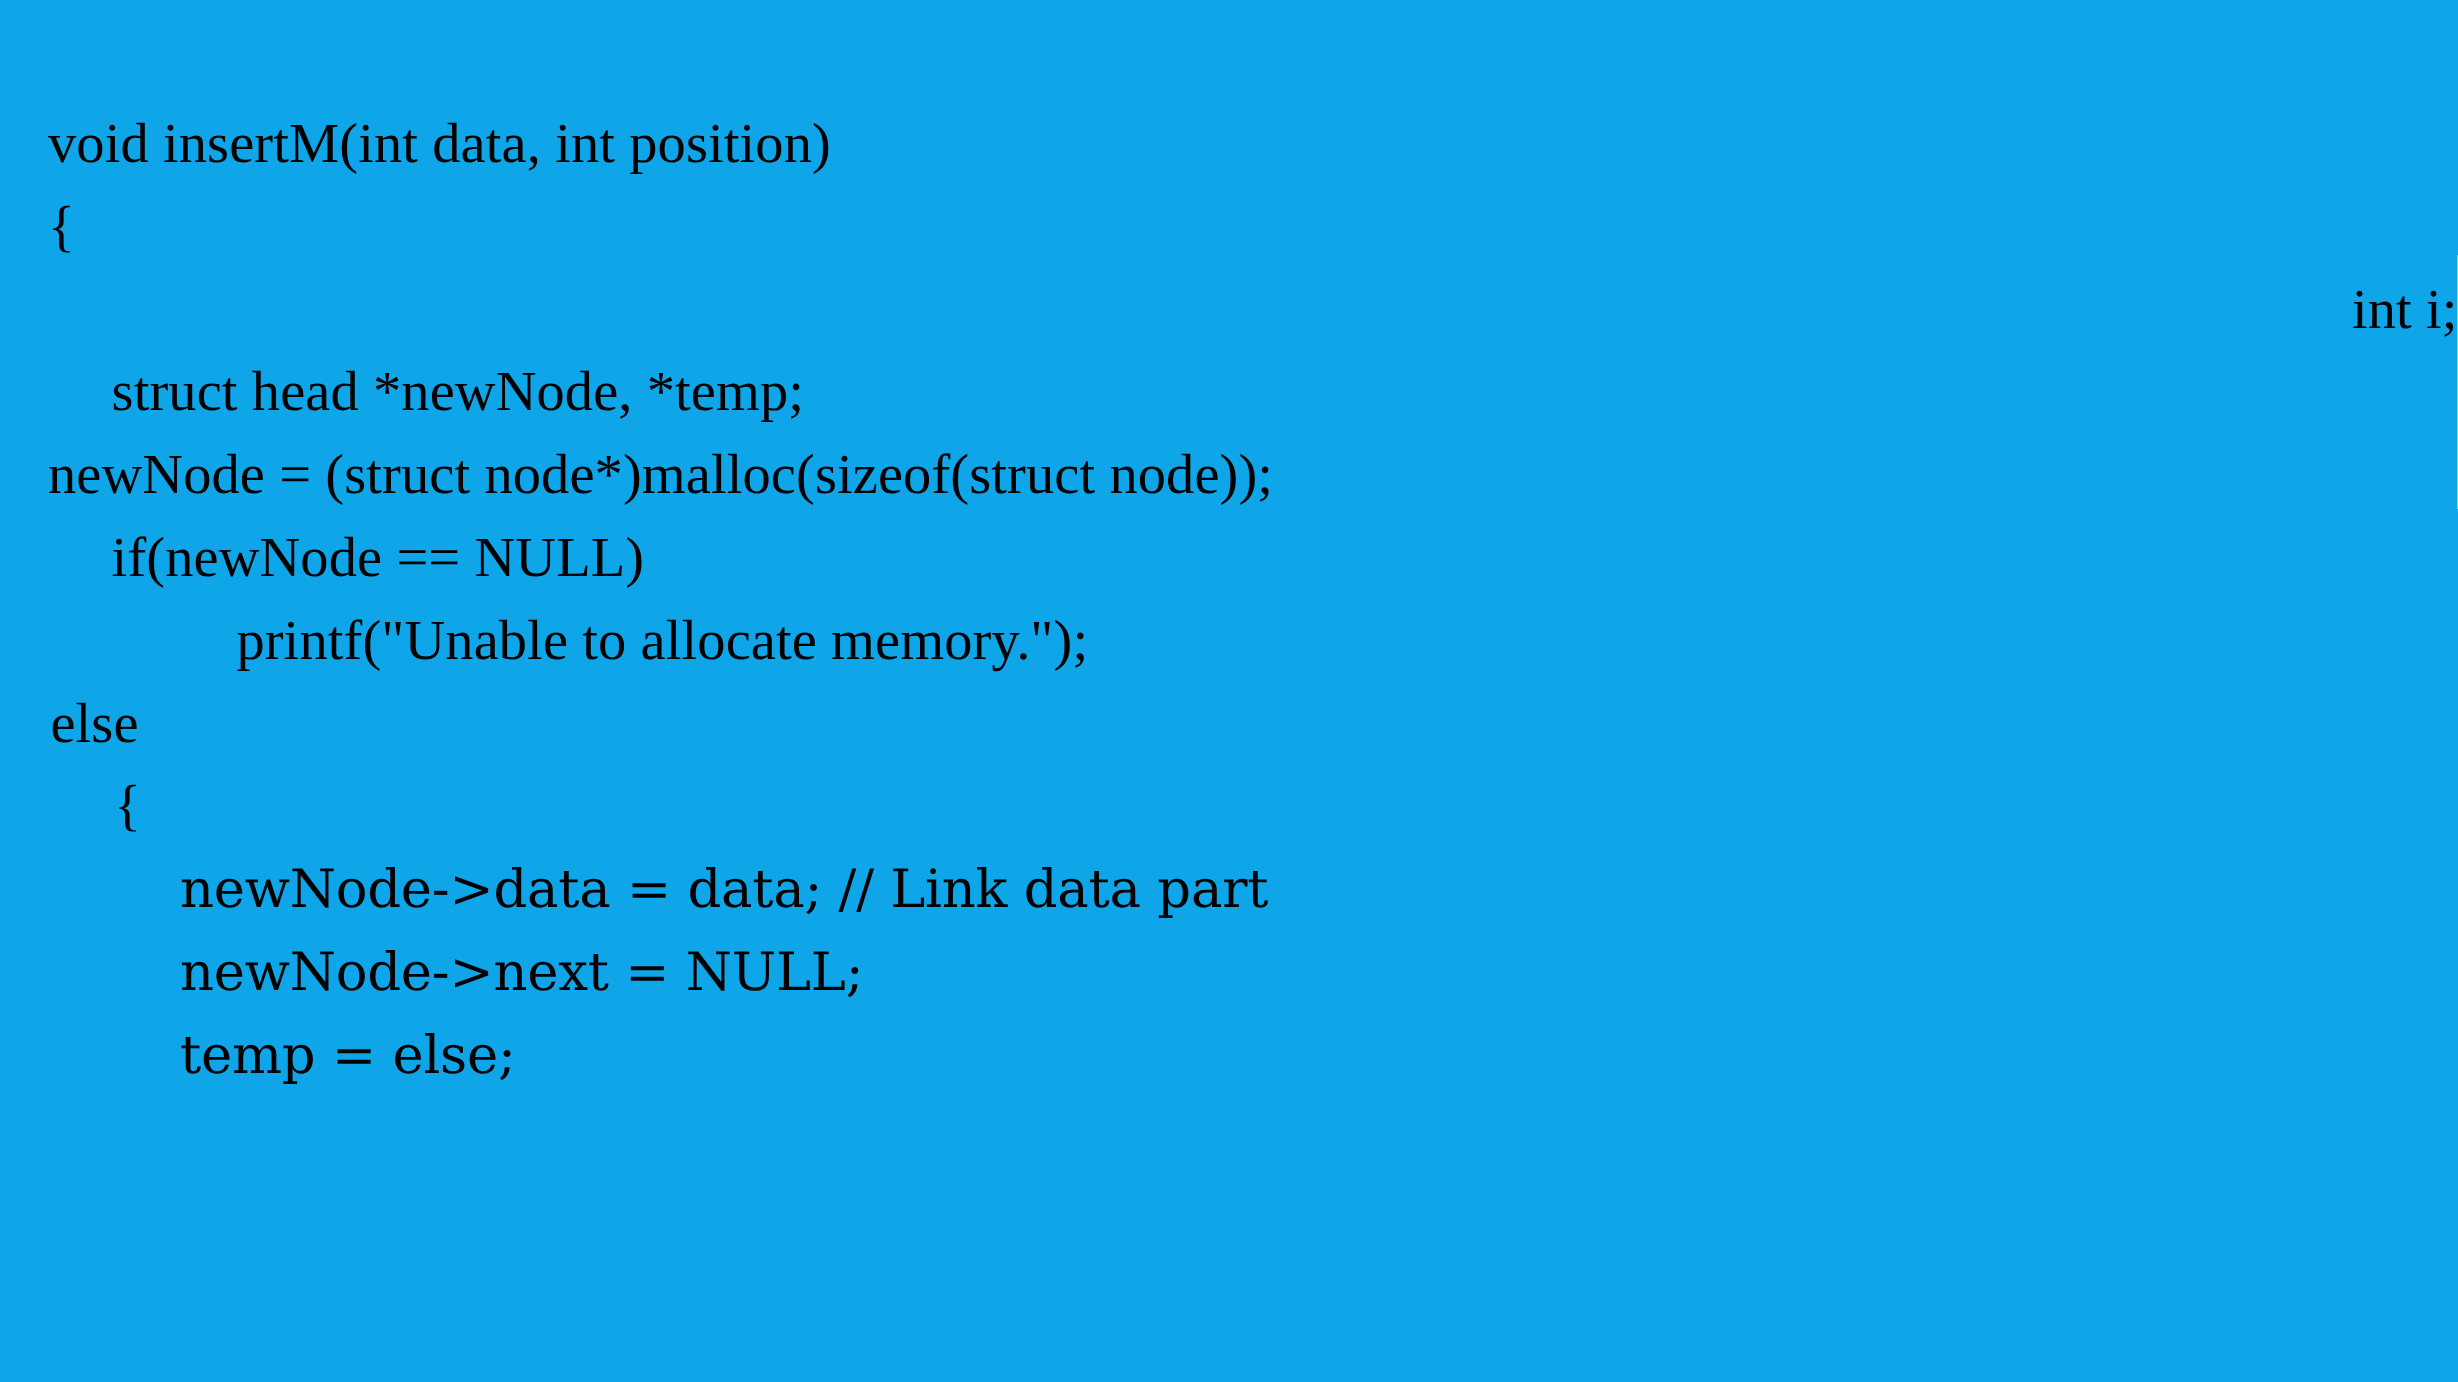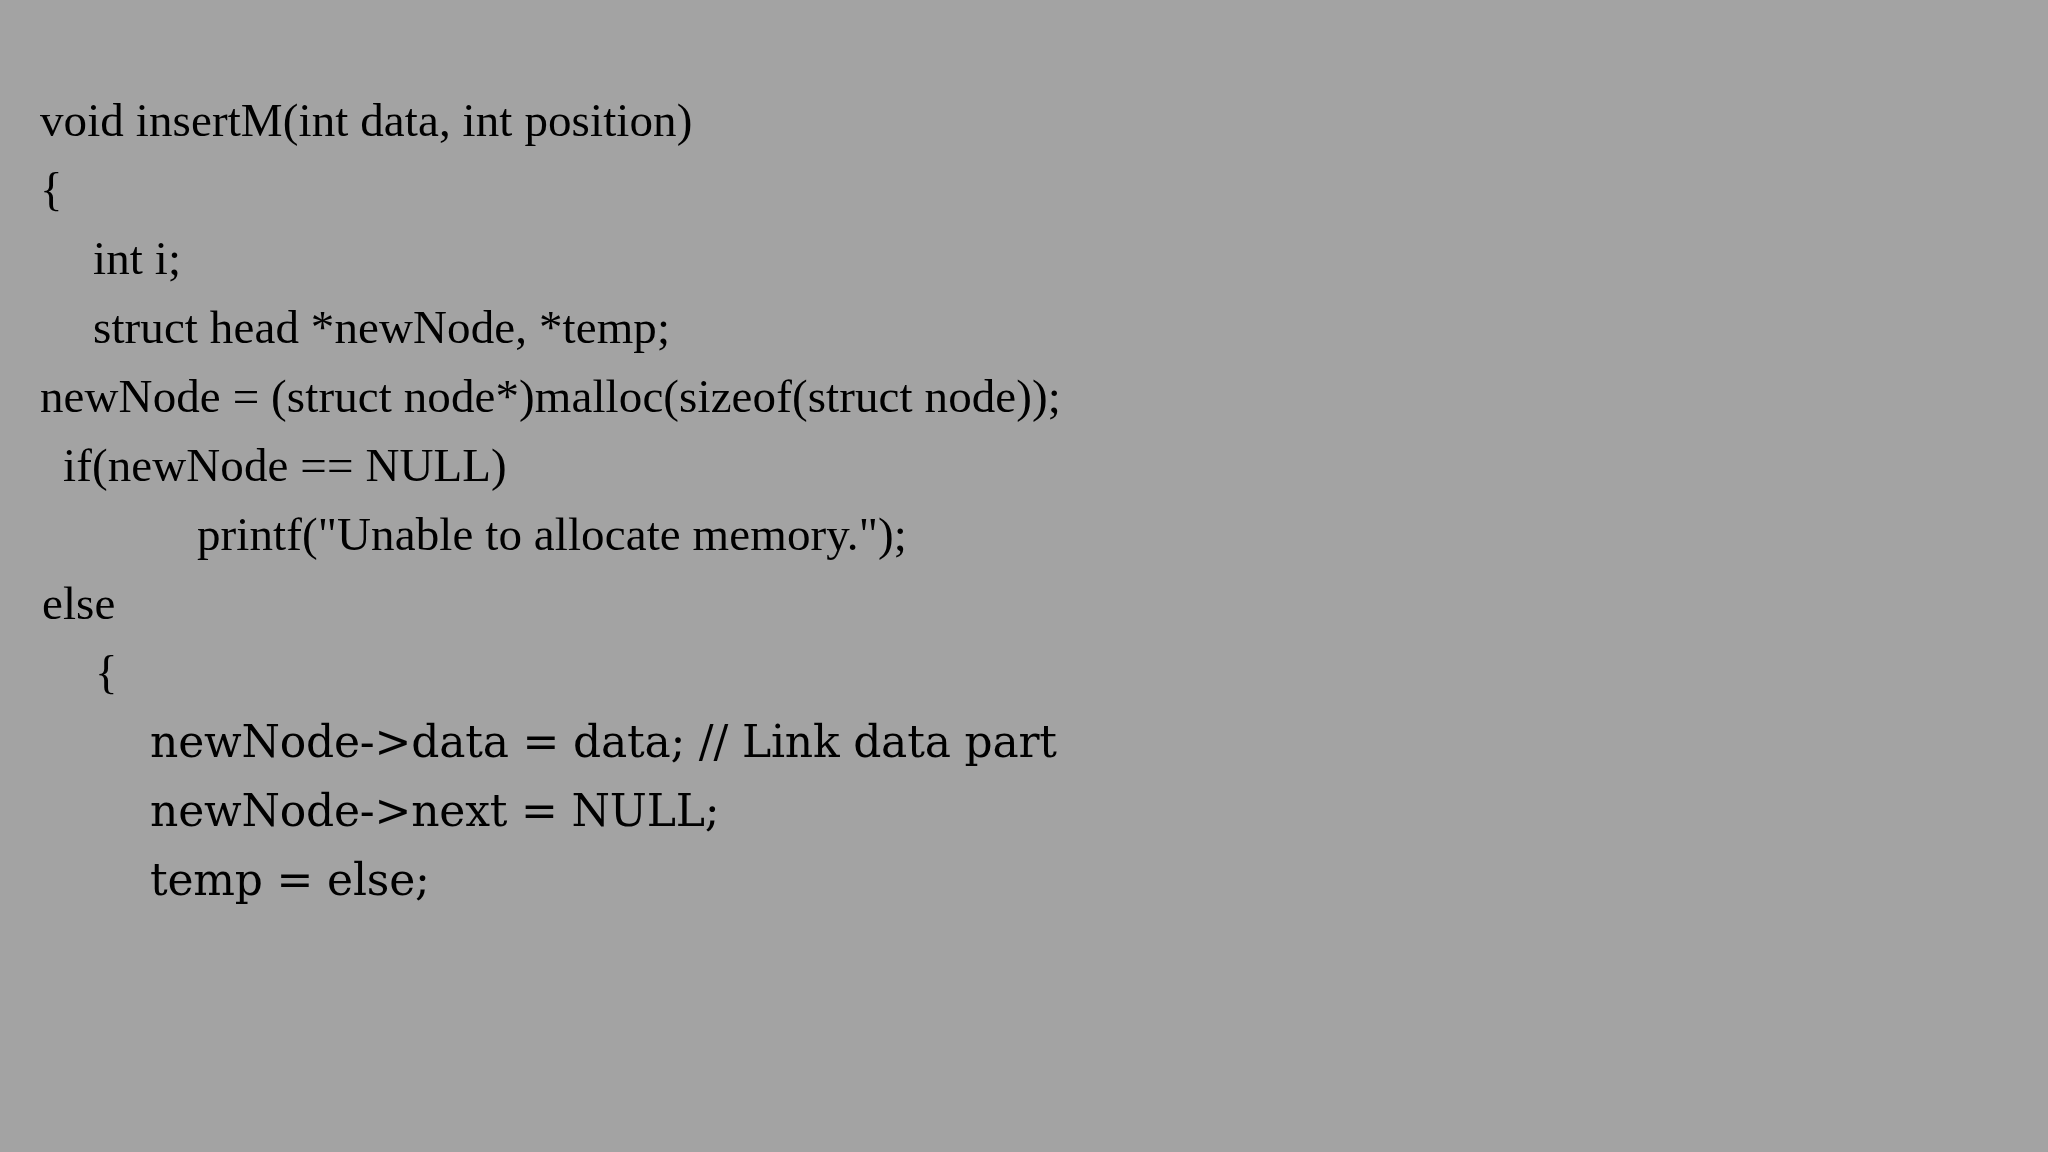--- a/index.html
+++ b/index.html
@@ -42,29 +42,29 @@
   
   .code-line.alt {
     font-family: "DejaVu Serif", "Liberation Serif", serif;
     font-size: 44px;
     letter-spacing: -0.2px;
   }
 </style>
 </head>
 <body>
 
-<div id="slide" style="background: #a3a3a3; color: rgb(0, 0, 0);">
+<div id="slide" style="background: #0ea5e9; color: rgb(0, 0, 0);">
 
   <div id="code-block">
       <div class="code-line" style="padding-left: 40px;">void insertM(int data, int position)</div>
       <div class="code-line" style="padding-left: 40px;">{</div>
-      <div class="code-line" style="padding-left: 93px;">int i;</div>
+      <div class="code-line" style="padding-left: 93px; text-align: right;">int i;</div>
       <div class="code-line" style="padding-left: 93px;">struct head *newNode, *temp;</div>
       <div class="code-line" style="padding-left: 40px;">newNode = (struct node*)malloc(sizeof(struct node));</div>
-      <div class="code-line" style="padding-left: 63px;">if(newNode == NULL)</div>
+      <div class="code-line" style="padding-left: 93px;">if(newNode == NULL)</div>
       <div class="code-line" style="padding-left: 197px;">printf("Unable to allocate memory.");</div>
       <div class="code-line" style="padding-left: 42px;">else</div>
       <div class="code-line" style="padding-left: 95px;">{</div>
       <div class="code-line alt" style="padding-left: 150px;">newNode-&gt;data = data; // Link data part</div>
       <div class="code-line alt" style="padding-left: 150px;">newNode-&gt;next = NULL;</div>
       <div class="code-line alt" style="padding-left: 150px;">temp = else;</div>
     </div>
 
 </div>
 

